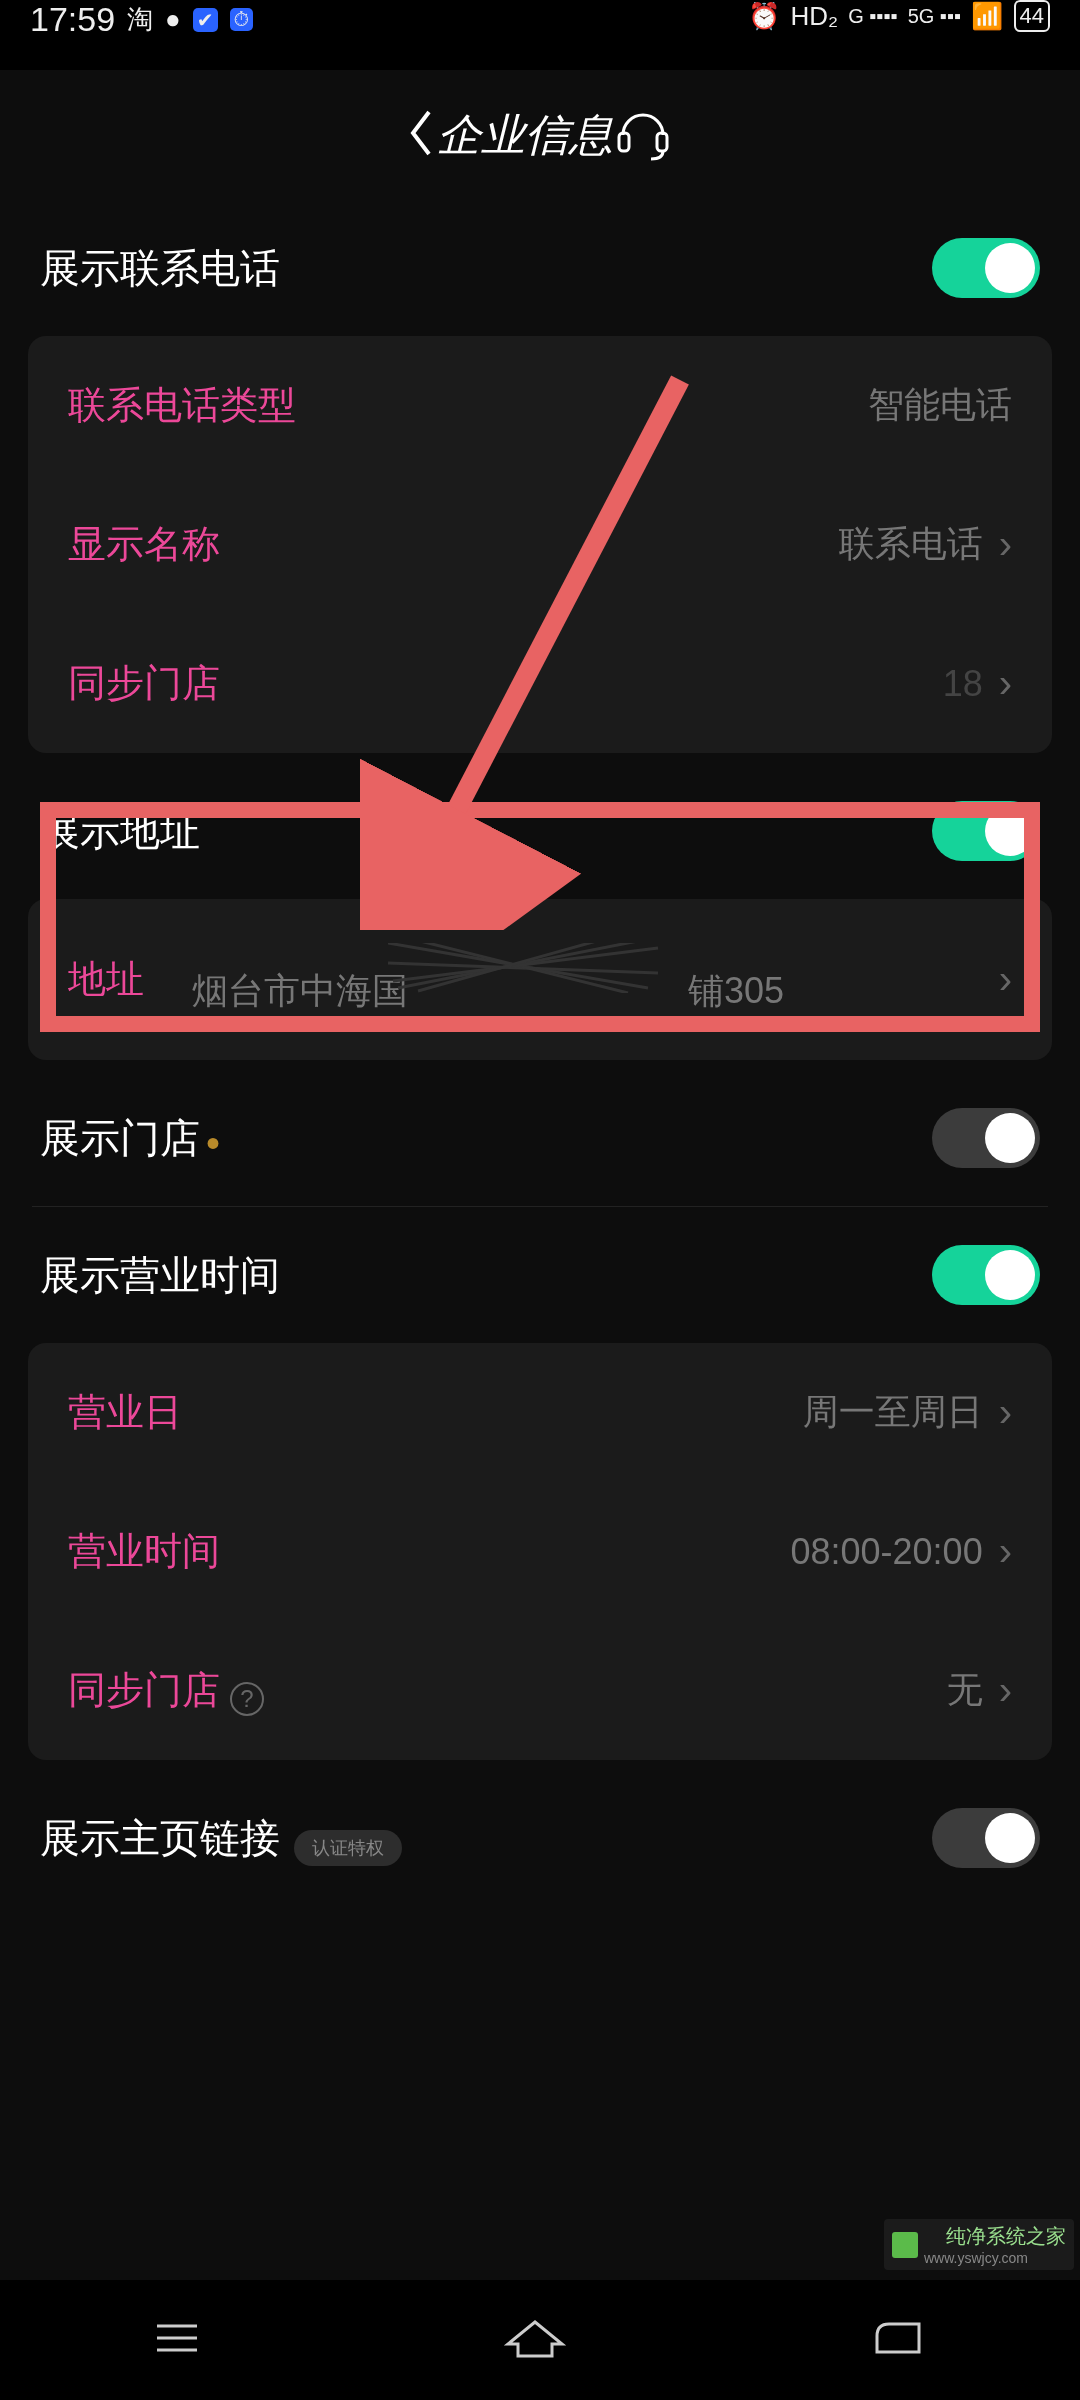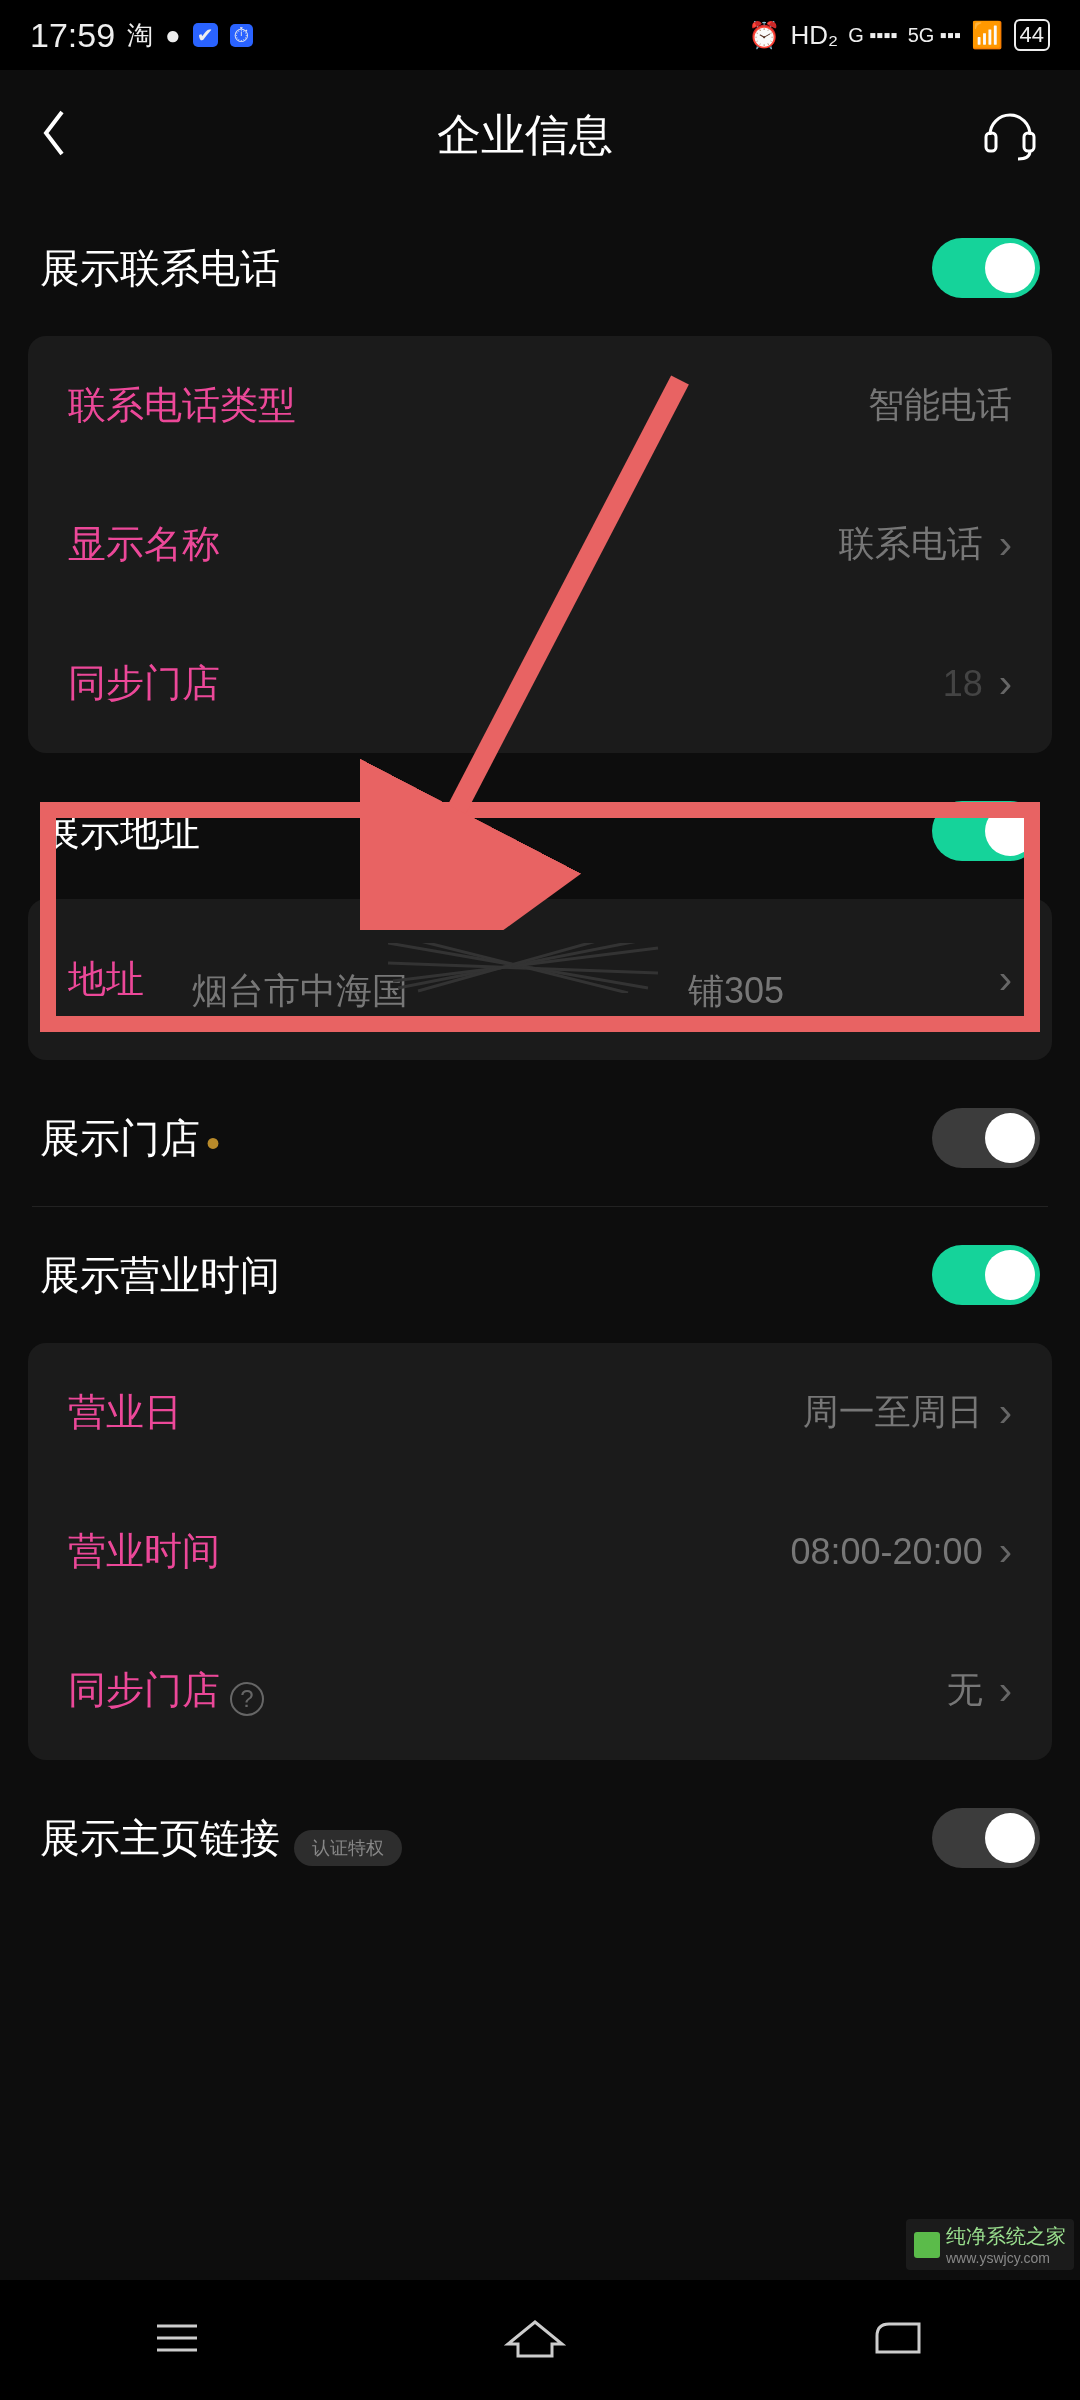--- a/index.html
+++ b/index.html
@@ -1,26 +1,26 @@
 <!DOCTYPE html>
 <html><head>
 <meta charset="utf-8">
 <style>
   * { margin: 0; padding: 0; box-sizing: border-box; font-family: -apple-system, "PingFang SC", "Microsoft YaHei", sans-serif; }
   html, body { width: 1080px; height: 2400px; background: #000; color: #fff; overflow: hidden; }
   .screen { width: 100%; height: 100%; background: #0d0d0d; display: flex; flex-direction: column; }
   
-  .status-bar { height: 70px; background: #000; display: flex; justify-content: space-between; align-items: center; padding: 0 30px; font-size: 30px; color: #eee; }
+  .status-bar { height: 70px; background: #000; display: flex; justify-content: space-between; align-items: flex-start; padding: 0 30px; font-size: 30px; color: #eee; }
   .status-left { display: flex; align-items: center; gap: 12px; }
   .status-right { display: flex; align-items: center; gap: 10px; }
   .status-time { font-size: 34px; font-weight: 500; }
   .status-ico { font-size: 26px; }
   .battery-box { border: 2px solid #eee; border-radius: 6px; padding: 0 4px; font-size: 22px; display:flex; align-items:center; height:32px;}
   
-  .header { height: 130px; display: flex; align-items: center; justify-content: space-between; padding: 0 40px; }
+  .header { height: 130px; display: flex; align-items: center; justify-content: center; padding: 0 40px; font-style: italic; }
   .back-btn svg { width: 30px; height: 50px; stroke: #fff; fill: none; stroke-width: 4; }
   .header-title { font-size: 44px; font-weight: 500; }
   .cs-btn svg { width: 60px; height: 60px; stroke: #fff; fill: none; stroke-width: 3; }
   
   .content { flex: 1; padding: 0 28px; overflow: hidden; position: relative; }
   .section-toggle { display: flex; align-items: center; justify-content: space-between; padding: 38px 12px; }
   .section-toggle .label { font-size: 40px; color: #fff; }
   .badge-dot { color: #b88a2a; font-size: 40px; margin-left: 6px; }
   .badge-pill { background:#2d2d2d; color:#888; font-size:18px; padding:6px 18px; border-radius:30px; margin-left:14px; }
   .toggle { width: 108px; height: 60px; border-radius: 60px; position: relative; }
@@ -44,21 +44,21 @@
   .addr-censor { position:relative; display:inline-block; width:280px; height:60px;}
   
   .hl-box { position:absolute; border:16px solid #e86363; left:40px; width:1000px; top:602px; height:230px; pointer-events:none;}
   .hl-arrow { position:absolute; pointer-events:none; left:360px; top:170px;}
   
   .navbar { height: 120px; background: #000; display: flex; align-items: center; justify-content: space-around; }
   .navbar svg { stroke: #ccc; fill: none; stroke-width: 3; }
   
   .watermark { position:absolute; right:6px; bottom:130px; display:flex; align-items:center; gap:6px; background:rgba(255,255,255,.06); padding:4px 8px; border-radius:4px;}
   .wm-sq { width:26px; height:26px; background:#5bbb4a; border-radius:3px;}
-  .wm-txt { font-size:20px; color:#9adf8e;}
+  .wm-txt { font-size:20px; color:#9adf8e;margin-left:22px;}
   .wm-sub { font-size:14px; color:#888;}
   .thin-divider { height:1px; background:#222; margin:0 4px;}
 </style>
 </head>
 <body>
 
 <div class="screen">
 
   <div class="status-bar">
     <div class="status-left">

